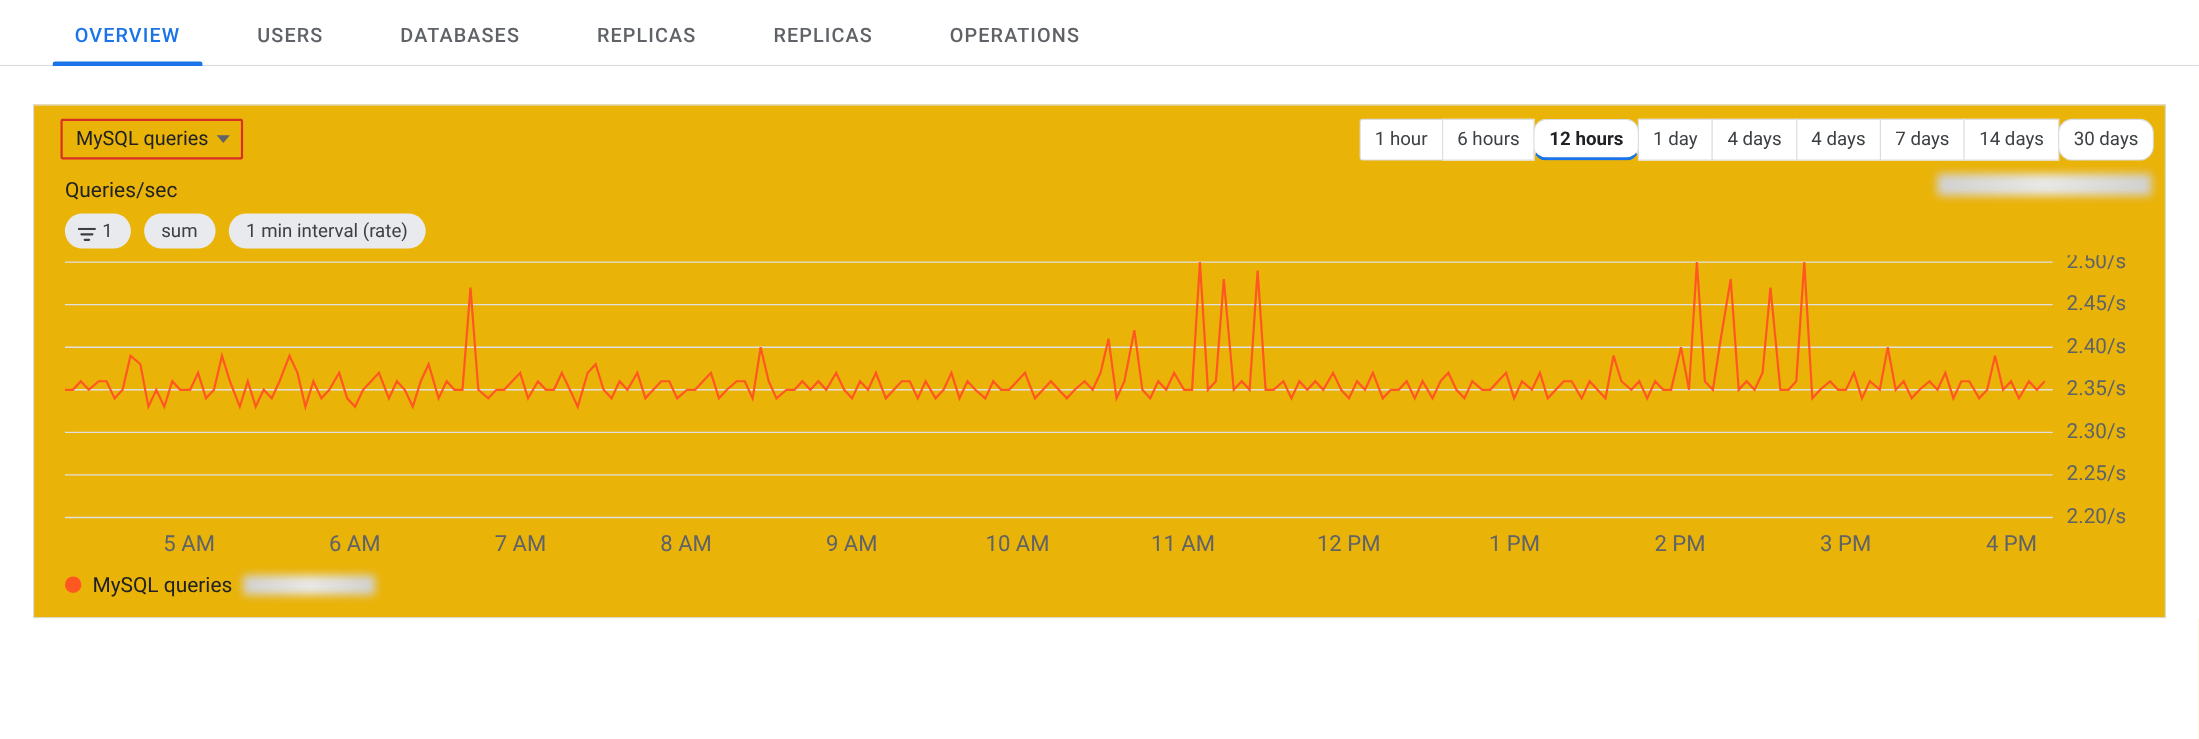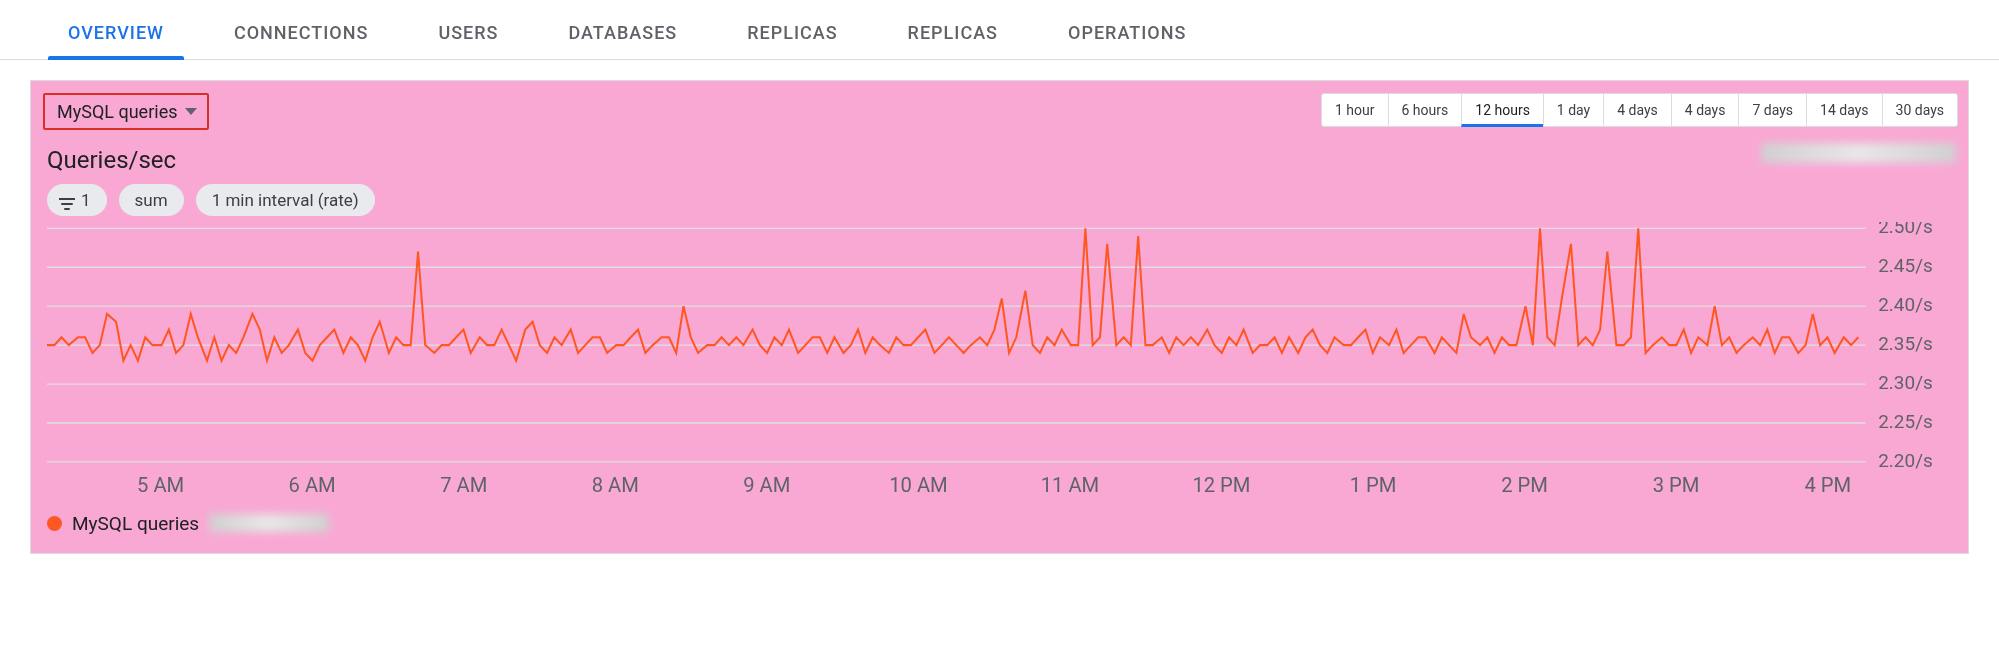--- a/index.html
+++ b/index.html
@@ -10,59 +10,58 @@
   }
   .tab {
     font-size:18px; font-weight:500; letter-spacing:1px; color:#5f6368; padding:0 10px 16px 10px;
     margin-right:50px; cursor:pointer; position:relative;
   }
   .tab.active { color:#1a73e8;margin-top:20px; }
   .tab.active::after {
     content:""; position:absolute; left:-10px; right:-10px; bottom:-1px; height:4px; background:#1a73e8; border-radius:2px 2px 0 0;
   }
   .card {
-    margin:20px 30px 0 30px; border:1px solid #dadce0; background:#f9a8d4; padding:12px 10px 18px 12px; position:relative;
+    margin:35px 30px 0 30px; border:1px solid #dadce0; background:#eab308; padding:12px 10px 18px 24px; position:relative;
   }
   .metric-select {
     display:inline-flex; align-items:center; border:2px solid #d93025; border-radius:2px; padding:6px 10px 6px 12px;
     font-size:18px; color:#202124; cursor:pointer; gap:8px;
   }
   .metric-select .arrow { width:0;height:0;border-left:6px solid transparent;border-right:6px solid transparent;border-top:7px solid #5f6368; }
   .time-ranges {
     position:absolute; top:12px; right:10px; display:flex;
   }
   .time-range {
-    border:1px solid #dadce0; font-size:14px; color:#3c4043; padding:8px 13px; cursor:pointer; background:#fff;
+    border:1px solid #dadce0; font-size:17px; color:#3c4043; padding:8px 13px; cursor:pointer; background:#fff;
     margin-left:-1px;
   }
   .time-range:first-child{ border-top-left-radius:3px; border-bottom-left-radius:3px; }
-  .time-range:last-child{ border-top-right-radius:3px; border-bottom-right-radius:3px; }
-  .time-range.selected { font-weight:400; color:#202124; border-bottom:3px solid #1a73e8; padding-bottom:5px; }
-  .ytitle { font-size:24px; color:#202124; margin:16px 0 10px 4px; }
+  .time-range:last-child{ border-top-right-radius:3px; border-bottom-right-radius:3px;border-radius:13px; }
+  .time-range.selected { font-weight:700; color:#202124; border-bottom:3px solid #1a73e8; padding-bottom:5px;border-radius:12px; }
+  .ytitle { font-size:19px; color:#202124; margin:16px 0 10px 4px; }
   .chips { display:flex; gap:12px; margin-left:4px; margin-bottom:6px; }
   .chip { background:#e8eaed; border-radius:16px; font-size:17px; color:#3c4043; padding:6px 16px; display:inline-flex; align-items:center; gap:6px; cursor:pointer;}
   .chip.filter{ padding:6px 16px 6px 12px;}
   .filter-icon { width:16px; height:12px; display:inline-block; }
   .redacted { filter: blur(4px); color:#9aa0a6; background:linear-gradient(90deg,#d0d0d0,#e8e8e8,#d0d0d0); border-radius:2px; display:inline-block; }
   .topright-redacted{ position:absolute; top:62px; right:12px; width:195px; height:20px; }
   .chart-wrap { position:relative; margin:0 4px;text-decoration:underline; }
   svg.chart { width:100%; display:block; }
   .xlabel { font-size:16px; fill:#5f6368; text-anchor:middle; }
   .ylabel { font-size:15px; fill:#5f6368; text-anchor:start; dominant-baseline:middle; }
   .grid { stroke:#e0e0e0; stroke-width:1; }
   .legend { display:flex; align-items:center; gap:10px; margin:12px 0 0 4px; font-size:19px; }
   .legend-dot { width:15px; height:15px; border-radius:50%; }
 </style>
 </head>
 <body>
 
 <div class="page">
   <div class="tabs" id="tab-bar">
       <div class="tab active">OVERVIEW</div>
-      <div class="tab">CONNECTIONS</div>
       <div class="tab">USERS</div>
       <div class="tab">DATABASES</div>
       <div class="tab">REPLICAS</div>
       <div class="tab">REPLICAS</div>
       <div class="tab">OPERATIONS</div>
     </div>
 
   <div class="card">
     <div class="metric-select">
       <span>MySQL queries</span>

